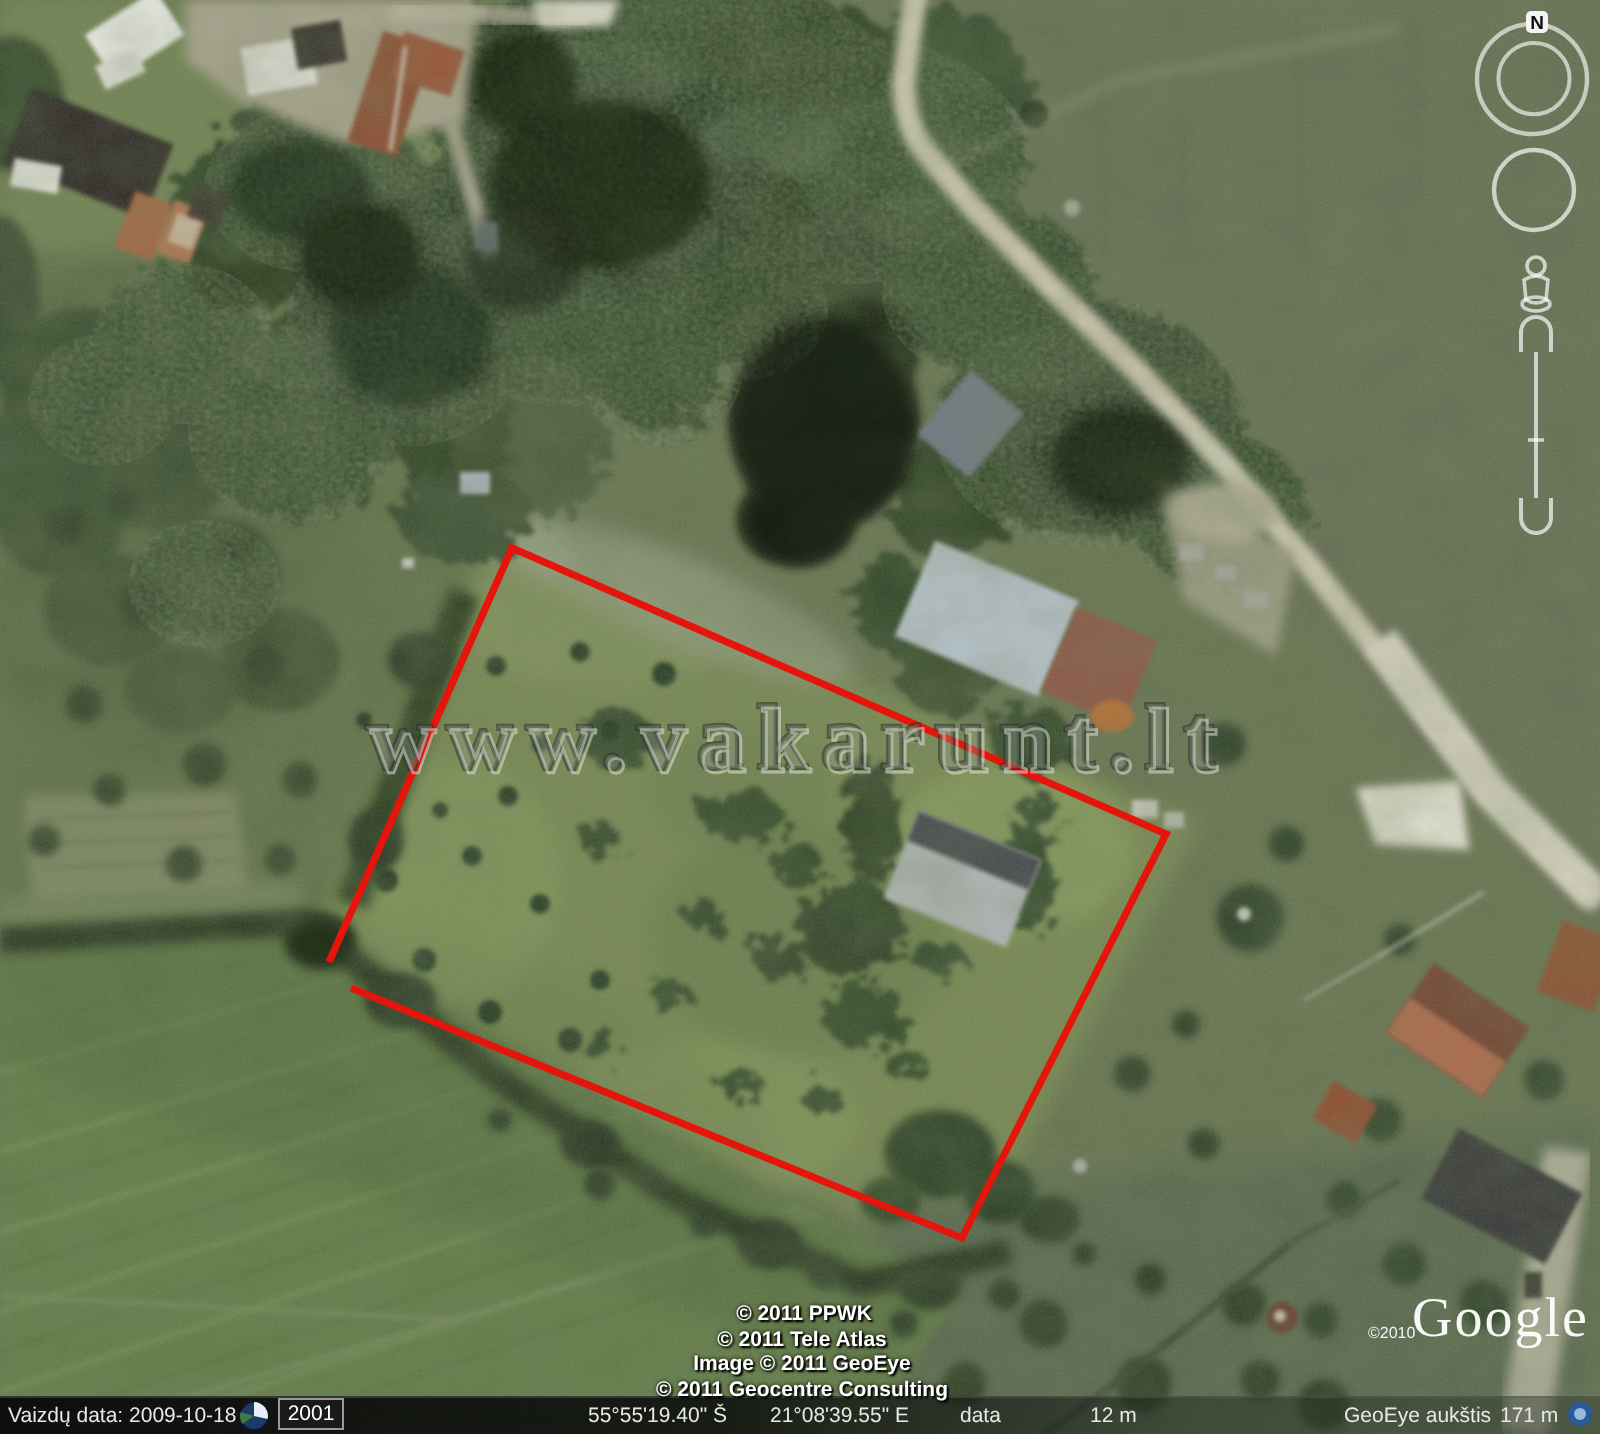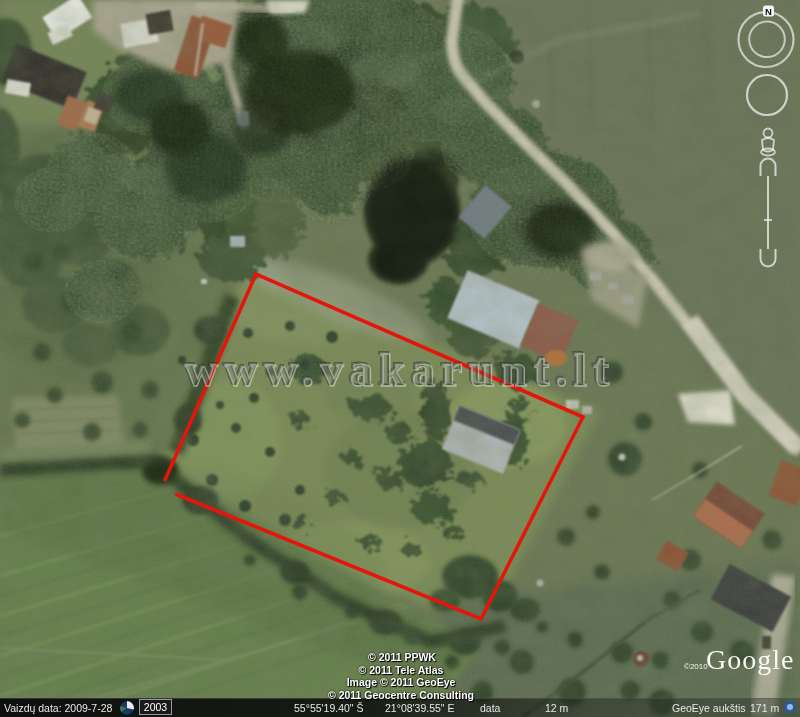--- a/index.html
+++ b/index.html
@@ -566,29 +566,29 @@
 <div class="abs" style="left:0;top:651px;width:802px;text-align:center;color:#fff;font-size:10.5px;font-weight:bold;line-height:12.5px;text-shadow:0 0 2px #000,1px 1px 1px #000">
 <div style="margin-left:2px">© 2011 PPWK</div>
 <div>© 2011 Tele Atlas</div>
 <div>Image © 2011 GeoEye</div>
 <div>© 2011 Geocentre Consulting</div>
 </div>
 
 <div class="abs" style="left:684px;top:662px;color:rgba(255,255,255,0.92);font-size:8px">©2010</div>
 <div class="abs" style="left:706px;top:644px;color:rgba(255,255,255,0.95);font-size:28px;font-family:'Liberation Serif',serif;letter-spacing:1px">Google</div>
 
-<div class="abs" style="left:4px;top:702px;color:#e8e8e8;font-size:10.5px">Vaizdų data: 2009-7-28</div>
+<div class="abs" style="left:4px;top:702px;color:#e8e8e8;font-size:10.5px">Vaizdų data: 2009-10-18</div>
 
 <svg class="abs" style="left:119px;top:700px" width="16" height="16">
 <circle cx="8" cy="8" r="7" fill="#1c3a66" stroke="#0a1830" stroke-width="0.8"></circle>
 <path d="M8,8 L8,1 A7,7 0 0 1 14.8,9.5 Z" fill="#e8eef4"></path>
 <path d="M8,8 L2.2,12 A7,7 0 0 1 1.3,6 Z" fill="#3e7a44"></path>
 </svg>
 
-<div class="abs" style="left:139px;top:699px;width:31px;height:14px;background:#1a1a1a;border:1px solid #999;color:#fff;font-size:10.5px;text-align:center;line-height:14px">2003</div>
+<div class="abs" style="left:139px;top:699px;width:31px;height:14px;background:#1a1a1a;border:1px solid #999;color:#fff;font-size:10.5px;text-align:center;line-height:14px">2001</div>
 
 <div class="abs" style="left:294px;top:702px;color:#e8e8e8;font-size:10.5px">55°55'19.40" Š</div>
 <div class="abs" style="left:385px;top:702px;color:#e8e8e8;font-size:10.5px">21°08'39.55" E</div>
 <div class="abs" style="left:480px;top:702px;color:#e8e8e8;font-size:10.5px">data</div>
 <div class="abs" style="left:545px;top:702px;color:#e8e8e8;font-size:10.5px">12 m</div>
 
 <div class="abs" style="left:672px;top:702px;color:#e8e8e8;font-size:10.5px">GeoEye aukštis</div>
 <div class="abs" style="left:750px;top:702px;color:#e8e8e8;font-size:10.5px">171 m</div>
 
 <svg class="abs" style="left:783px;top:700px" width="14" height="14">

